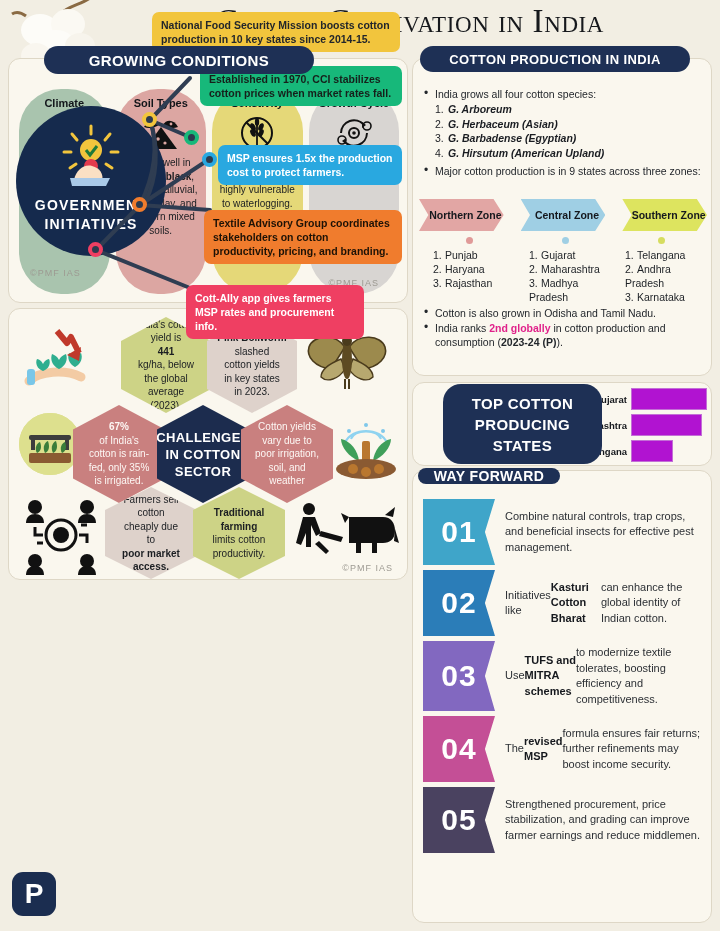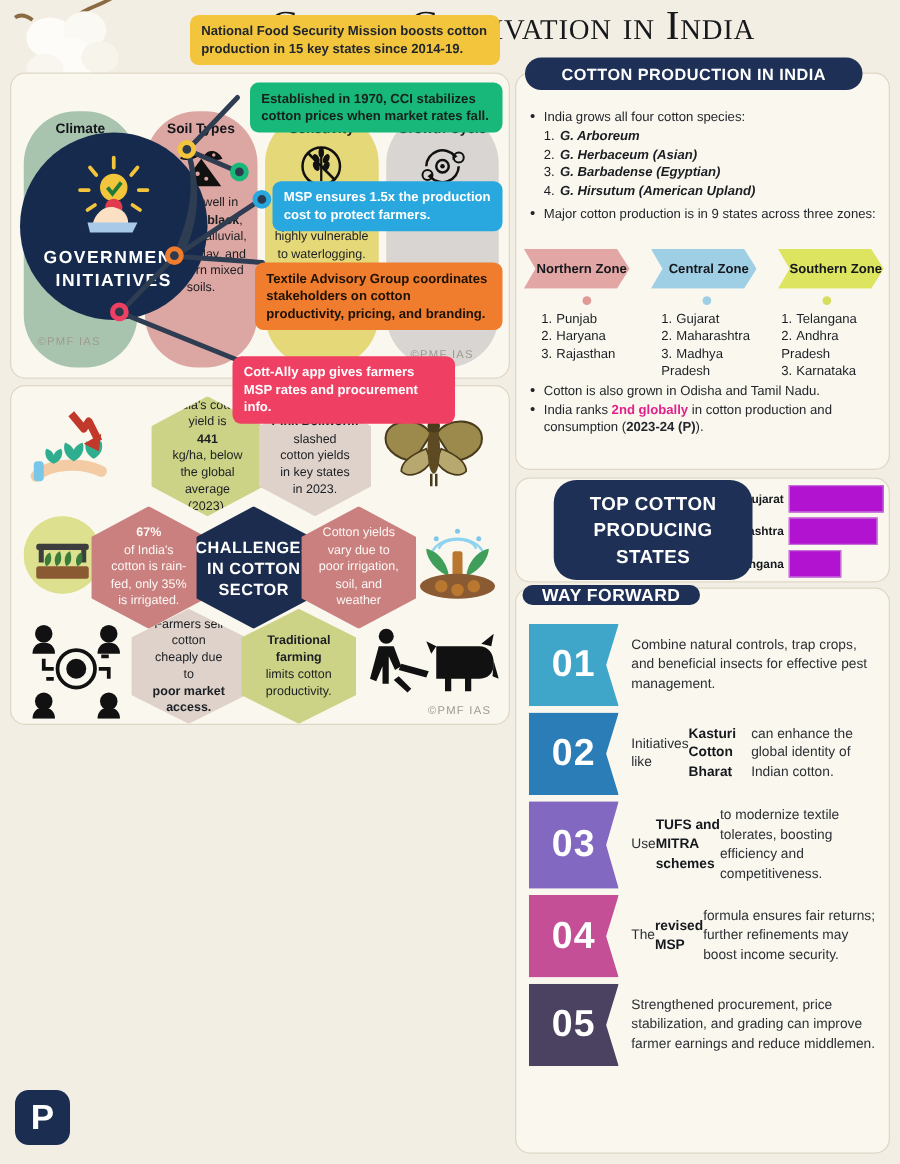--- a/index.html
+++ b/index.html
@@ -240,20 +240,21 @@
           <circle cx="23" cy="20" r="5" fill="none" stroke="#111" stroke-width="2"></circle>
           <circle cx="23" cy="20" r="1.8" fill="#111"></circle>
           <circle cx="36" cy="13" r="4" fill="none" stroke="#111" stroke-width="1.6"></circle>
           <circle cx="11" cy="27" r="4" fill="none" stroke="#111" stroke-width="1.6"></circle>
         </svg>
         <div class="gc-text"><span>It matures in </span><b>6 to 8 months.</b></div>
         <div class="wm gc-wm">©PMF IAS</div>
       </div>
     </div>
   </div>
+  <div class="pill" id="growing-pill">GROWING CONDITIONS</div>
 
   <div class="panel" id="prod-panel">
     <div class="prod-body">
       <div class="bullet">India grows all four cotton species:</div>
       <div>
         <div class="species">
           <span class="num">1.</span><b>G. Arboreum</b>
         </div>
         <div class="species">
           <span class="num">2.</span><b>G. Herbaceum (Asian)</b>
@@ -511,21 +512,21 @@
       <div class="lbl">GOVERNMENT INITIATIVES</div>
     </div>
     <div class="wm gov-wm">©PMF IAS</div>
 
     <div class="node" style="left:142px;top:112px;border-color:#f2c53d"></div>
     <div class="node" style="left:184px;top:130px;border-color:#17b87a"></div>
     <div class="node" style="left:202px;top:152px;border-color:#29a8e0"></div>
     <div class="node" style="left:132px;top:197px;border-color:#f07c2d"></div>
     <div class="node" style="left:88px;top:242px;border-color:#ef3f62"></div>
 
-    <div class="gi-box" style="left:152px;top:12px;width:248px;background:#f2c53d;color:#22262b;z-index:3">National Food Security Mission boosts cotton production in 15 key states since 2014-19.</div>
+    <div class="gi-box" style="left:152px;top:12px;width:248px;background:#f2c53d;color:#22262b;z-index:3">National Food Security Mission boosts cotton production in 10 key states since 2014-15.</div>
     <div class="gi-box" style="left:200px;top:66px;width:202px;background:#17b87a;color:#16201b;z-index:3">Established in 1970, CCI stabilizes cotton prices when market rates fall.</div>
     <div class="gi-box" style="left:218px;top:145px;width:184px;background:#29a8e0;color:#ffffff;z-index:3">MSP ensures 1.5x the production cost to protect farmers.</div>
     <div class="gi-box" style="left:204px;top:210px;width:198px;background:#f07c2d;color:#1d1206;z-index:3">Textile Advisory Group coordinates stakeholders on cotton productivity, pricing, and branding.</div>
     <div class="gi-box" style="left:186px;top:285px;width:178px;background:#ef3f62;color:#ffffff;z-index:3">Cott-Ally app gives farmers MSP rates and procurement info.</div>
   </div>
 
   <div class="brand-logo">
     <span>P</span>
   </div>
 

